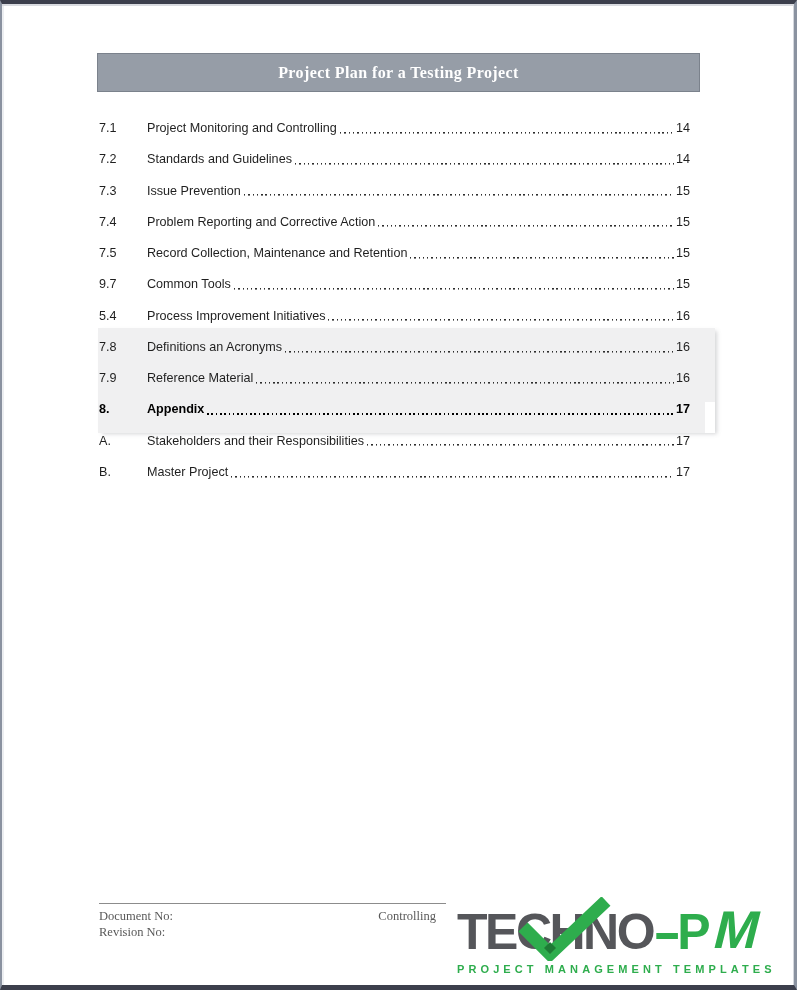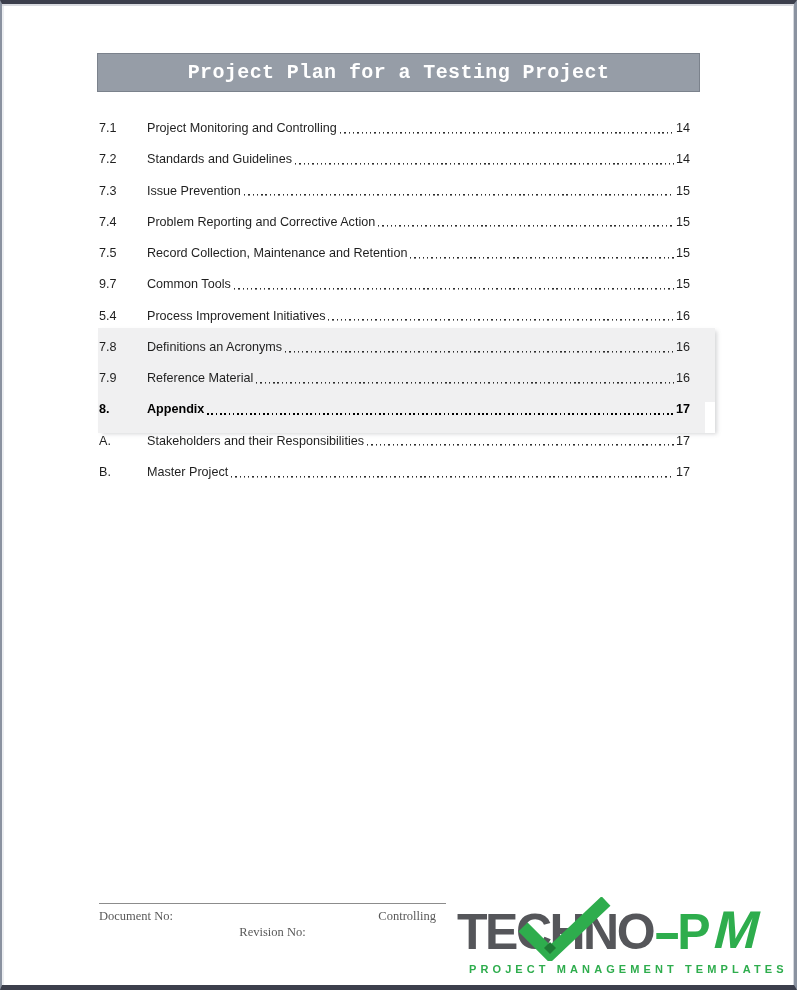--- a/index.html
+++ b/index.html
@@ -26,21 +26,21 @@
   }
 
   
   .title-bar{
     position:absolute;left:95px;top:49px;width:603px;height:39px;
     background:var(--header-bar);
     border:1px solid #7b828c;
     display:flex;align-items:center;justify-content:center;
   }
   .title-bar span{
-    font-family:Liberation Mono, monospace;font-weight:bold;font-size:20px;
+    font-family:Liberation Serif, serif;font-weight:bold;font-size:16px;
     color:var(--header-text);letter-spacing:.4px;
   }
 
   
   .toc{position:absolute;left:97px;top:105px;width:603px;}
   .highlight-block{
     position:absolute;left:-1px;top:219px;width:617px;height:105px;
     background:var(--toc-highlight);z-index:0;
     box-shadow:3px 2px 4px -1px rgba(90,95,105,.25);
   }
@@ -66,38 +66,37 @@
     background-image:repeating-linear-gradient(90deg,#000 0,#000 1.6px,transparent 1.6px,transparent 4.3px);
     background-size:100% 2px;
   }
 
   
   .footer-info{
     position:absolute;left:97px;top:899px;width:347px;
     border-top:1px solid #8c8c8c;padding-top:4px;
     font-family:"Liberation Serif",serif;font-size:12.5px;color:var(--footer-text);
     line-height:16px;
-    text-align:center;
   }
   .footer-row{display:flex;justify-content:space-between;}
   .footer-row .conf{padding-right:10px;}
 
   
   .logo{position:absolute;left:455px;top:900px;width:315px;}
   .logo-main{
     position:relative;font-weight:bold;font-size:50px;line-height:56px;
     letter-spacing:-2.5px;color:var(--logo-dark);white-space:nowrap;
   }
   .lg-green{color:var(--logo-green);}
   .lg-dash{display:inline-block;transform:scaleX(1.7);margin:0 5px;}
   .lg-m{display:inline-block;transform:skewX(-14deg) scale(1.06);transform-origin:bottom left;}
   .logo-check{position:absolute;left:58px;top:-7px;width:96px;height:64px;pointer-events:none;}
   .logo-tagline{
     margin-top:3px;font-size:11px;font-weight:bold;letter-spacing:4.1px;
-    color:var(--logo-green);white-space:nowrap;margin-left:12px;
+    color:var(--logo-green);white-space:nowrap;
   }
 </style>
 </head>
 <body>
 
 <div class="page">
 
   <div class="title-bar">
     <span>Project Plan for a Testing Project</span>
   </div>

